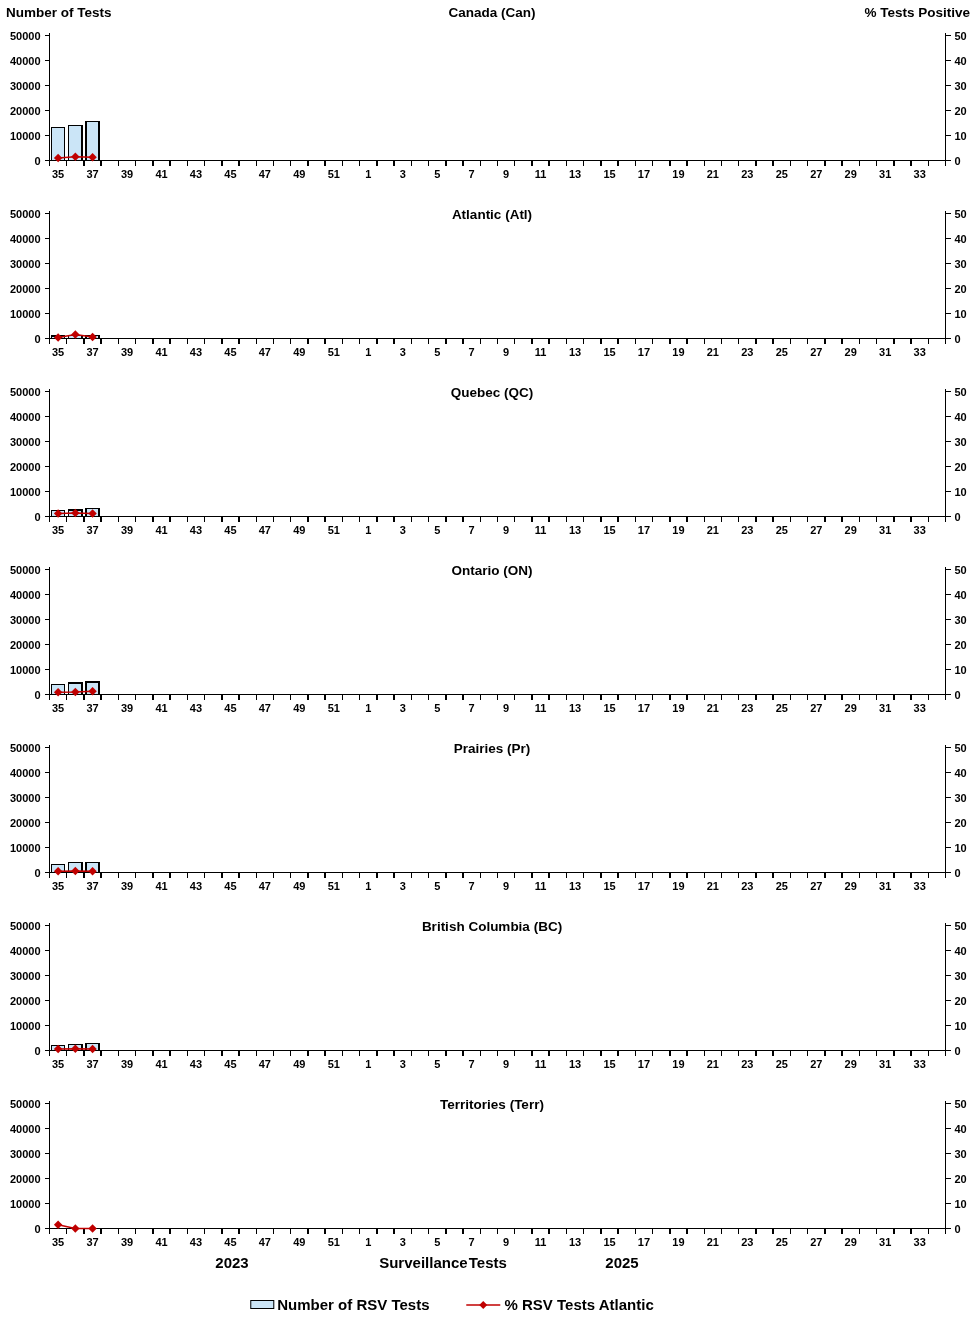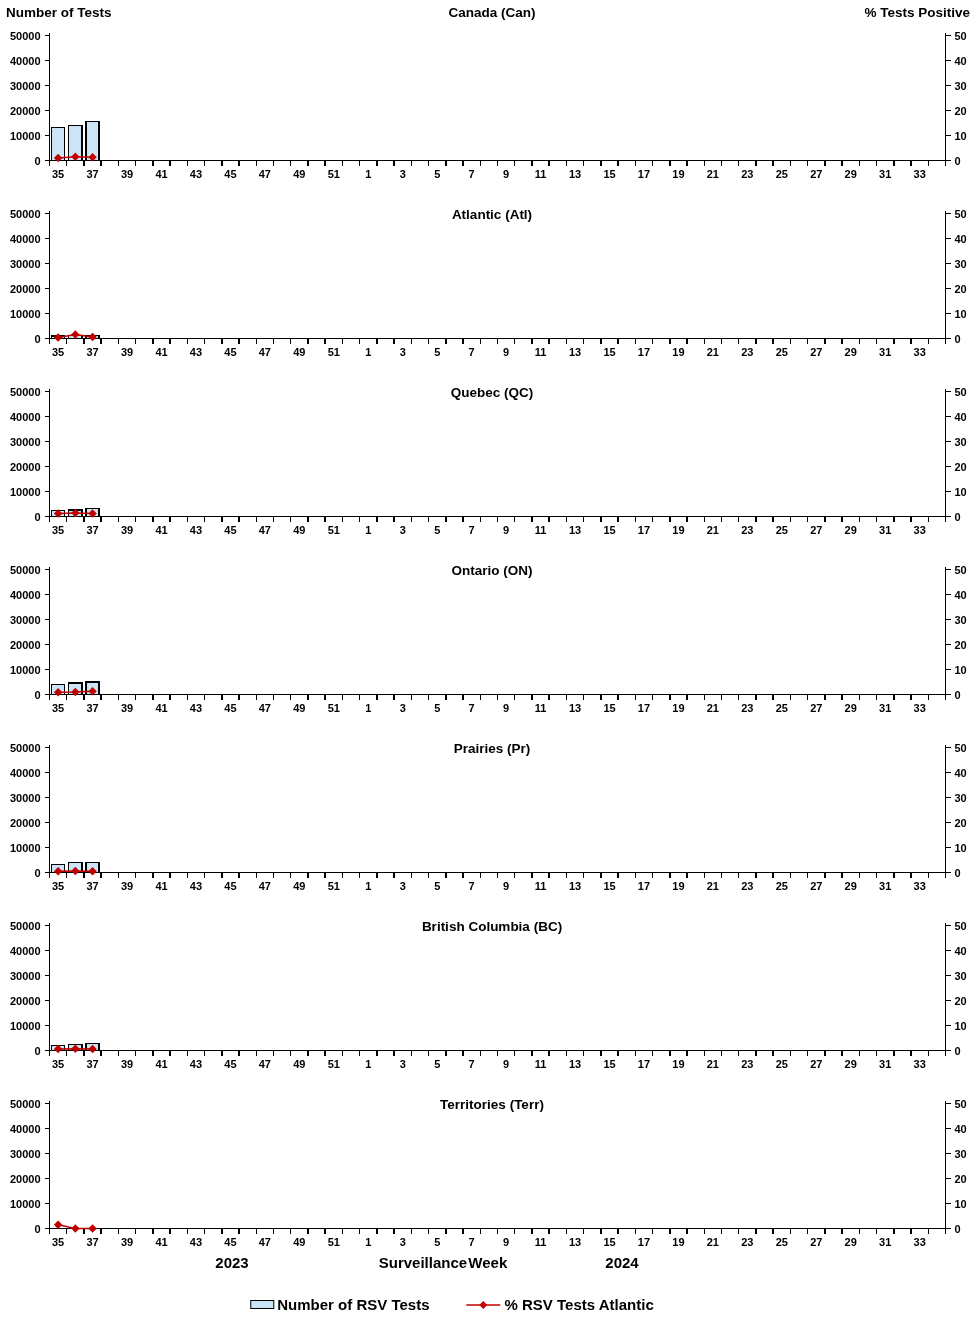--- a/index.html
+++ b/index.html
@@ -901,22 +901,22 @@
         <g fill="#C00000">
           <path d="M58.11538461538461 152.55 L62.315384615384616 156.75 L58.11538461538461 160.95 L53.91538461538461 156.75 Z"></path>
           <path d="M75.34615384615384 156.3 L79.54615384615384 160.5 L75.34615384615384 164.7 L71.14615384615384 160.5 Z"></path>
           <path d="M92.57692307692307 156.3 L96.77692307692307 160.5 L92.57692307692307 164.7 L88.37692307692306 160.5 Z"></path>
         </g>
       </svg>
     </div>
 
   <div class="years-row">
     <span style="left:232px">2023</span>
-    <span style="left:443px" class="axis-title">Surveillance Week</span>
-    <span style="left:622px">2024</span>
+    <span style="left:443px" class="axis-title">Surveillance Tests</span>
+    <span style="left:622px">2025</span>
   </div>
 
   <div class="legend-row">
     <div class="legend-item">
       <span class="legend-swatch" id="legend-swatch" style="background: rgb(203, 229, 247); border-color: rgb(0, 0, 0);"></span>
       <span>Number of RSV Tests</span>
     </div>
     <div class="legend-item">
       <svg class="legend-marker" width="36" height="12" viewBox="0 0 36 12">
         <line id="legend-line" x1="1" y1="6" x2="35" y2="6" stroke-width="1.6" stroke="#C00000"></line>

